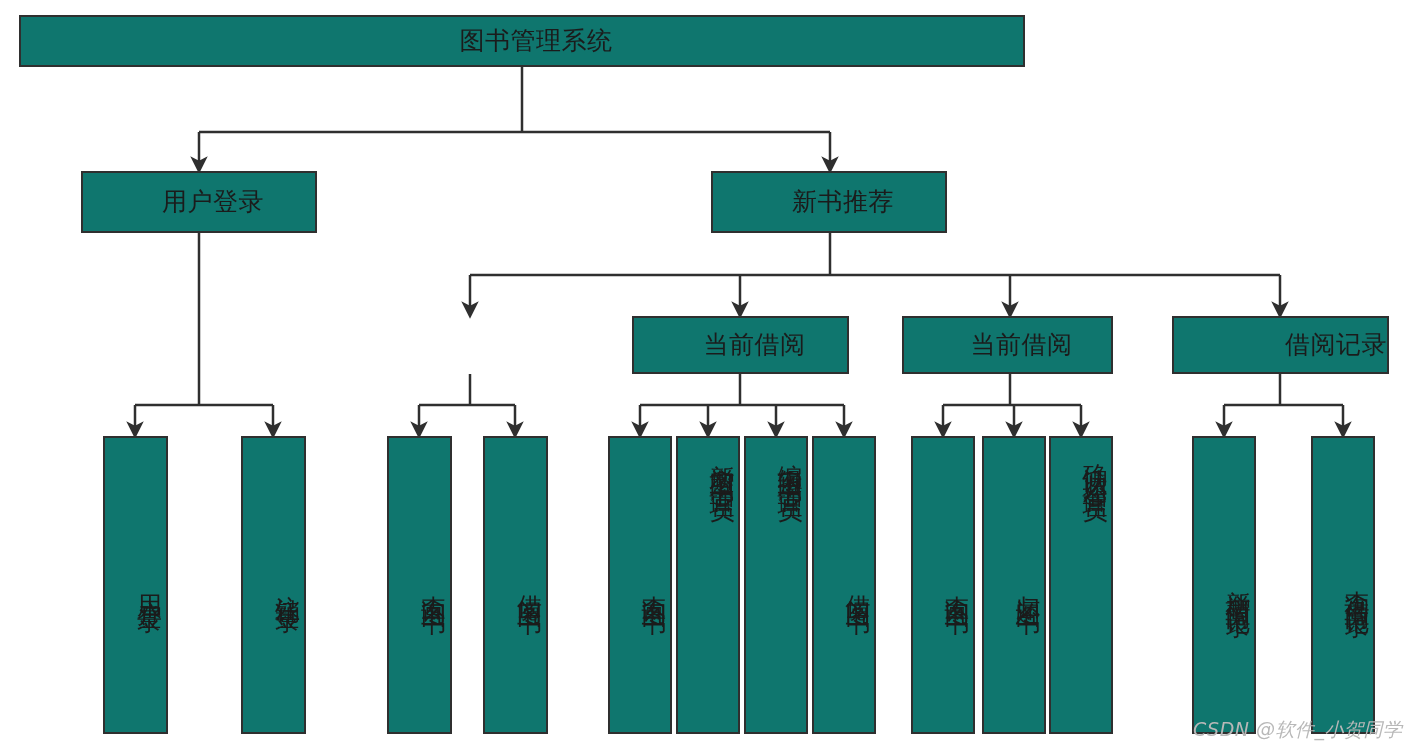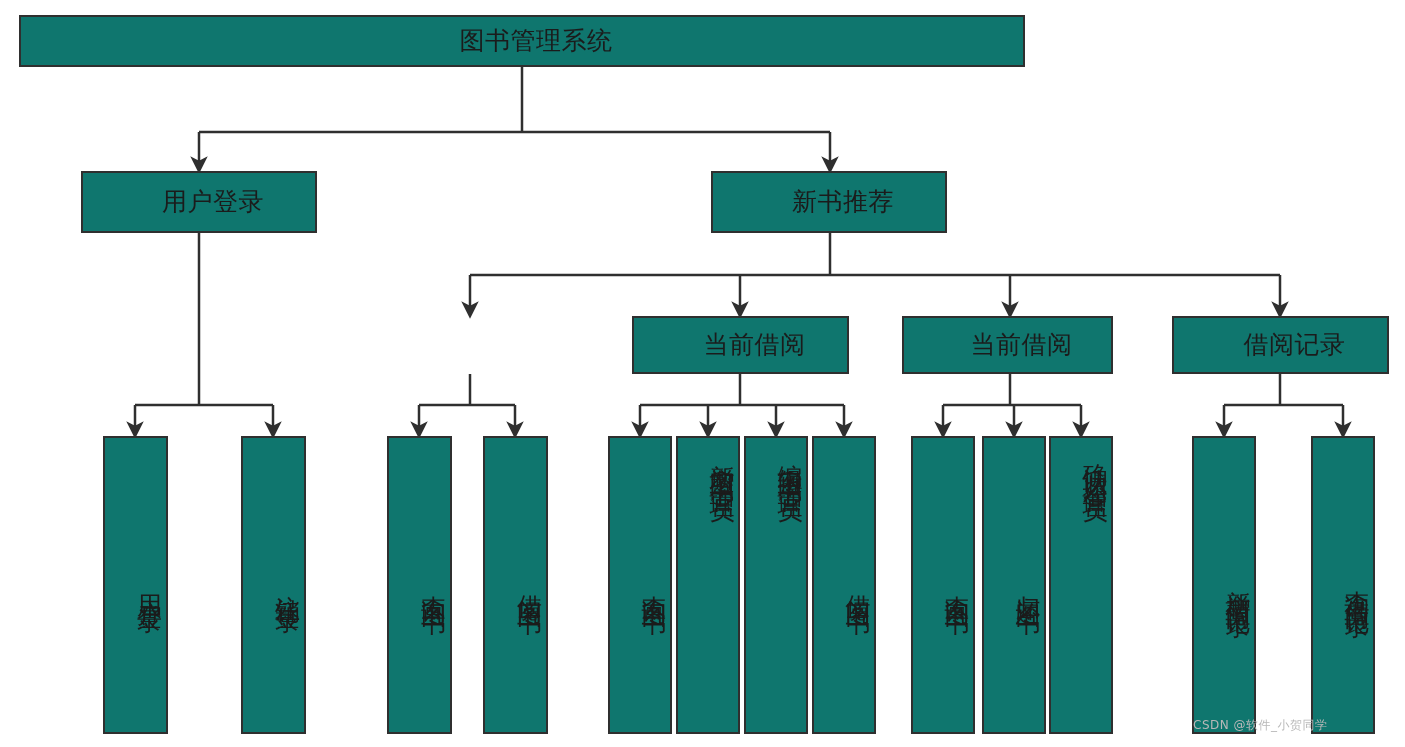--- a/index.html
+++ b/index.html
@@ -69,25 +69,26 @@
     white-space: nowrap;
     transform: rotate(0deg);
   }
   
   .node.vert.centered {
     align-items: center;
     padding-top: 0;
   }
   .watermark {
     position: absolute;
-    font-size: 12px;
+    font-size: 19px;
     color: #b8b8b8;
     white-space: nowrap;
     z-index: 3;
     letter-spacing: 0.5px;
+    font-style: italic;
   }
 </style>
 </head>
 <body>
 
 <div id="canvas">
 
   <svg id="wires" viewBox="0 0 1405 747" xmlns="http://www.w3.org/2000/svg">
     <defs>
       <marker id="arrow" viewBox="0 0 12 12" refX="6" refY="6" markerWidth="7" markerHeight="7" orient="auto-start-reverse">
@@ -148,21 +149,21 @@
   <div class="node horiz" style="left:711px; top:171px; width:236px; height:62px;">
     <span class="node-label">新书推荐</span>
   </div>
 
   <div class="node horiz" style="left:632px; top:316px; width:217px; height:58px;">
     <span class="node-label">当前借阅</span>
   </div>
   <div class="node horiz" style="left:902px; top:316px; width:211px; height:58px;">
     <span class="node-label">当前借阅</span>
   </div>
-  <div class="node horiz" style="left:1172px; top:316px; width:217px; height:58px;">
+  <div class="node horiz" style="left:1172px; top:316px; width:217px; height:58px;justify-content:flex-end;">
     <span class="node-label">借阅记录</span>
   </div>
 
   <div class="node vert centered" style="left:103px; top:436px; width:65px; height:298px;">
     <span class="node-label">用户登录</span>
   </div>
   <div class="node vert centered" style="left:241px; top:436px; width:65px; height:298px;">
     <span class="node-label">注销登录</span>
   </div>
 

